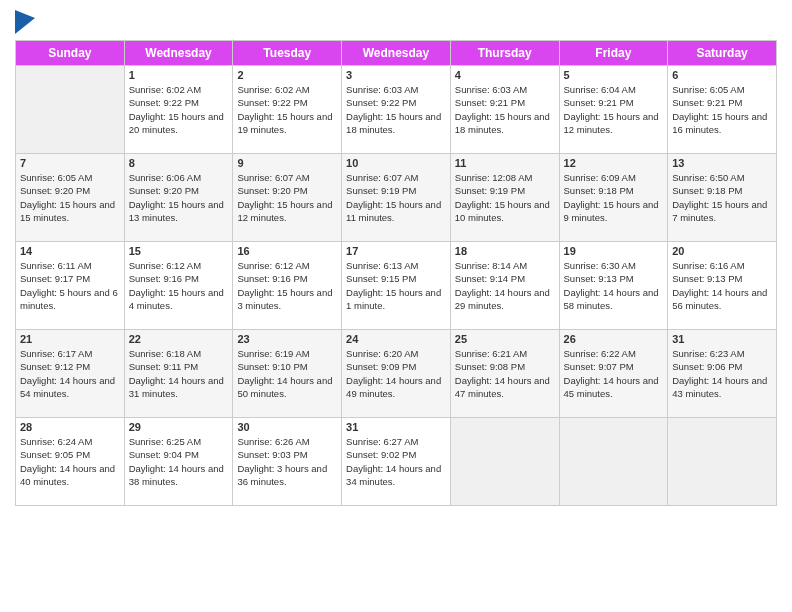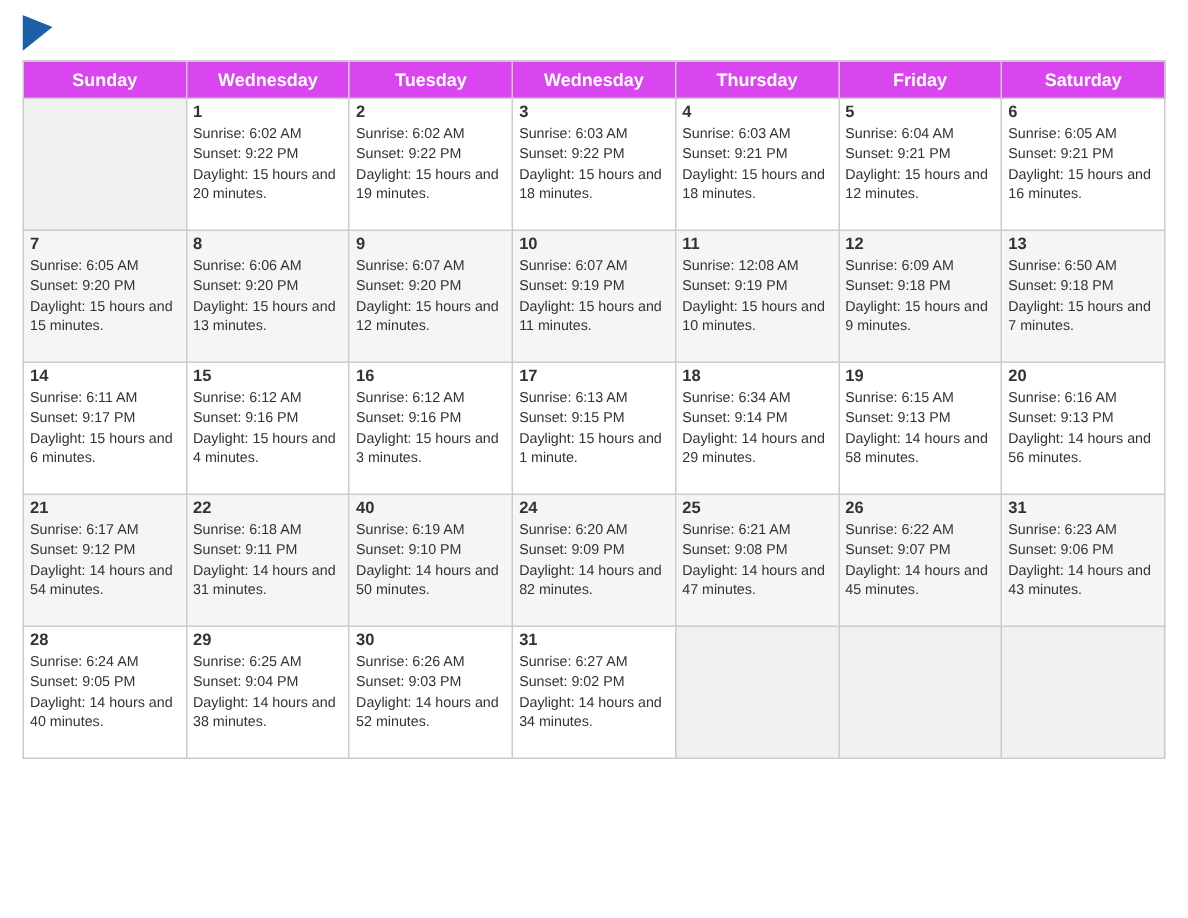--- a/index.html
+++ b/index.html
@@ -178,63 +178,63 @@
             <div class="cell-info"><span>Sunrise: 6:09 AM</span><br><span>Sunset: 9:18 PM</span><br><span>Daylight: 15 hours and 9 minutes.</span></div>
           </td>
           <td>
             <span class="day-num">13</span>
             <div class="cell-info"><span>Sunrise: 6:50 AM</span><br><span>Sunset: 9:18 PM</span><br><span>Daylight: 15 hours and 7 minutes.</span></div>
           </td>
         </tr>
         <tr>
           <td>
             <span class="day-num">14</span>
-            <div class="cell-info"><span>Sunrise: 6:11 AM</span><br><span>Sunset: 9:17 PM</span><br><span>Daylight: 15 hours and 6 minutes.</span></div>
+            <div class="cell-info"><span>Sunrise: 6:11 AM</span><br><span>Sunset: 9:17 PM</span><br><span>Daylight: 5 hours and 6 minutes.</span></div>
           </td>
           <td>
             <span class="day-num">15</span>
             <div class="cell-info"><span>Sunrise: 6:12 AM</span><br><span>Sunset: 9:16 PM</span><br><span>Daylight: 15 hours and 4 minutes.</span></div>
           </td>
           <td>
             <span class="day-num">16</span>
             <div class="cell-info"><span>Sunrise: 6:12 AM</span><br><span>Sunset: 9:16 PM</span><br><span>Daylight: 15 hours and 3 minutes.</span></div>
           </td>
           <td>
             <span class="day-num">17</span>
             <div class="cell-info"><span>Sunrise: 6:13 AM</span><br><span>Sunset: 9:15 PM</span><br><span>Daylight: 15 hours and 1 minute.</span></div>
           </td>
           <td>
             <span class="day-num">18</span>
-            <div class="cell-info"><span>Sunrise: 6:34 AM</span><br><span>Sunset: 9:14 PM</span><br><span>Daylight: 14 hours and 29 minutes.</span></div>
+            <div class="cell-info"><span>Sunrise: 8:14 AM</span><br><span>Sunset: 9:14 PM</span><br><span>Daylight: 14 hours and 29 minutes.</span></div>
           </td>
           <td>
             <span class="day-num">19</span>
-            <div class="cell-info"><span>Sunrise: 6:15 AM</span><br><span>Sunset: 9:13 PM</span><br><span>Daylight: 14 hours and 58 minutes.</span></div>
+            <div class="cell-info"><span>Sunrise: 6:30 AM</span><br><span>Sunset: 9:13 PM</span><br><span>Daylight: 14 hours and 58 minutes.</span></div>
           </td>
           <td>
             <span class="day-num">20</span>
             <div class="cell-info"><span>Sunrise: 6:16 AM</span><br><span>Sunset: 9:13 PM</span><br><span>Daylight: 14 hours and 56 minutes.</span></div>
           </td>
         </tr>
         <tr>
           <td>
             <span class="day-num">21</span>
             <div class="cell-info"><span>Sunrise: 6:17 AM</span><br><span>Sunset: 9:12 PM</span><br><span>Daylight: 14 hours and 54 minutes.</span></div>
           </td>
           <td>
             <span class="day-num">22</span>
             <div class="cell-info"><span>Sunrise: 6:18 AM</span><br><span>Sunset: 9:11 PM</span><br><span>Daylight: 14 hours and 31 minutes.</span></div>
           </td>
           <td>
-            <span class="day-num">40</span>
+            <span class="day-num">23</span>
             <div class="cell-info"><span>Sunrise: 6:19 AM</span><br><span>Sunset: 9:10 PM</span><br><span>Daylight: 14 hours and 50 minutes.</span></div>
           </td>
           <td>
             <span class="day-num">24</span>
-            <div class="cell-info"><span>Sunrise: 6:20 AM</span><br><span>Sunset: 9:09 PM</span><br><span>Daylight: 14 hours and 82 minutes.</span></div>
+            <div class="cell-info"><span>Sunrise: 6:20 AM</span><br><span>Sunset: 9:09 PM</span><br><span>Daylight: 14 hours and 49 minutes.</span></div>
           </td>
           <td>
             <span class="day-num">25</span>
             <div class="cell-info"><span>Sunrise: 6:21 AM</span><br><span>Sunset: 9:08 PM</span><br><span>Daylight: 14 hours and 47 minutes.</span></div>
           </td>
           <td>
             <span class="day-num">26</span>
             <div class="cell-info"><span>Sunrise: 6:22 AM</span><br><span>Sunset: 9:07 PM</span><br><span>Daylight: 14 hours and 45 minutes.</span></div>
           </td>
           <td>
@@ -246,21 +246,21 @@
           <td>
             <span class="day-num">28</span>
             <div class="cell-info"><span>Sunrise: 6:24 AM</span><br><span>Sunset: 9:05 PM</span><br><span>Daylight: 14 hours and 40 minutes.</span></div>
           </td>
           <td>
             <span class="day-num">29</span>
             <div class="cell-info"><span>Sunrise: 6:25 AM</span><br><span>Sunset: 9:04 PM</span><br><span>Daylight: 14 hours and 38 minutes.</span></div>
           </td>
           <td>
             <span class="day-num">30</span>
-            <div class="cell-info"><span>Sunrise: 6:26 AM</span><br><span>Sunset: 9:03 PM</span><br><span>Daylight: 14 hours and 52 minutes.</span></div>
+            <div class="cell-info"><span>Sunrise: 6:26 AM</span><br><span>Sunset: 9:03 PM</span><br><span>Daylight: 3 hours and 36 minutes.</span></div>
           </td>
           <td>
             <span class="day-num">31</span>
             <div class="cell-info"><span>Sunrise: 6:27 AM</span><br><span>Sunset: 9:02 PM</span><br><span>Daylight: 14 hours and 34 minutes.</span></div>
           </td>
           <td class="empty"></td>
           <td class="empty"></td>
           <td class="empty"></td>
         </tr>
       </tbody>

